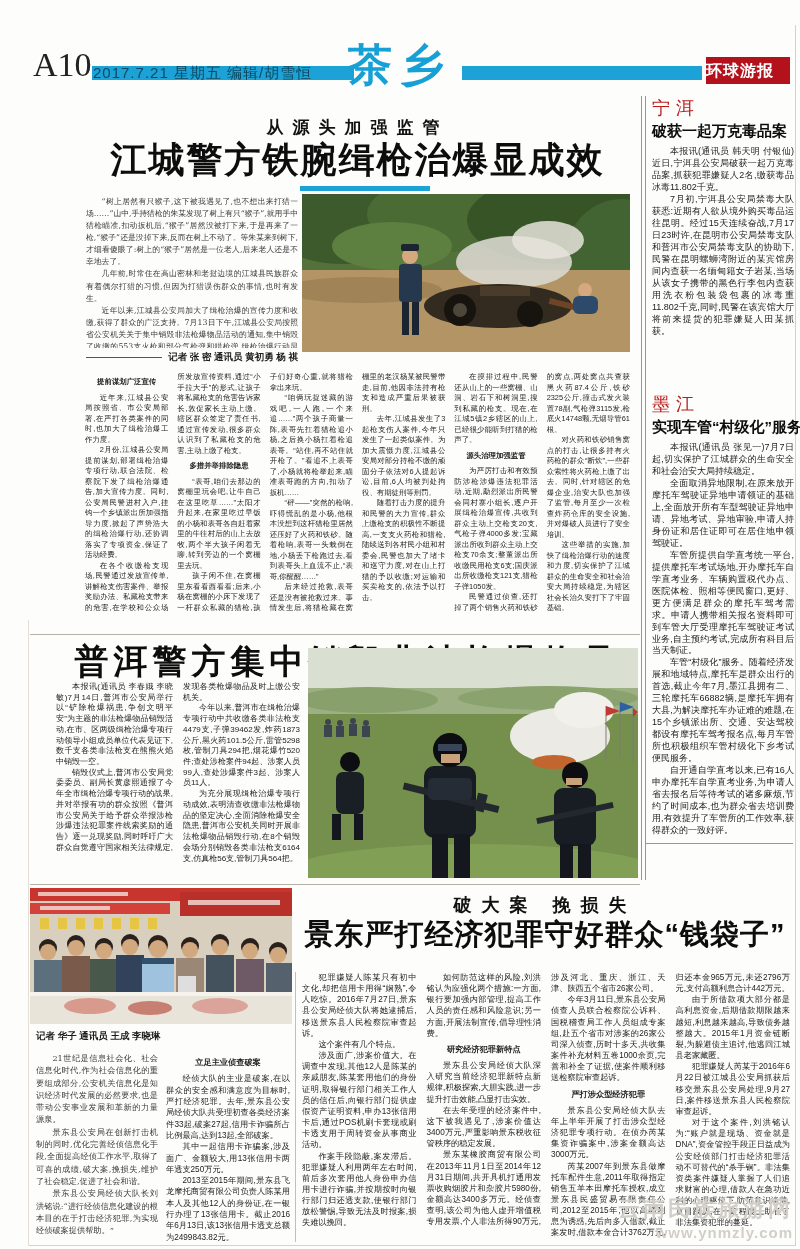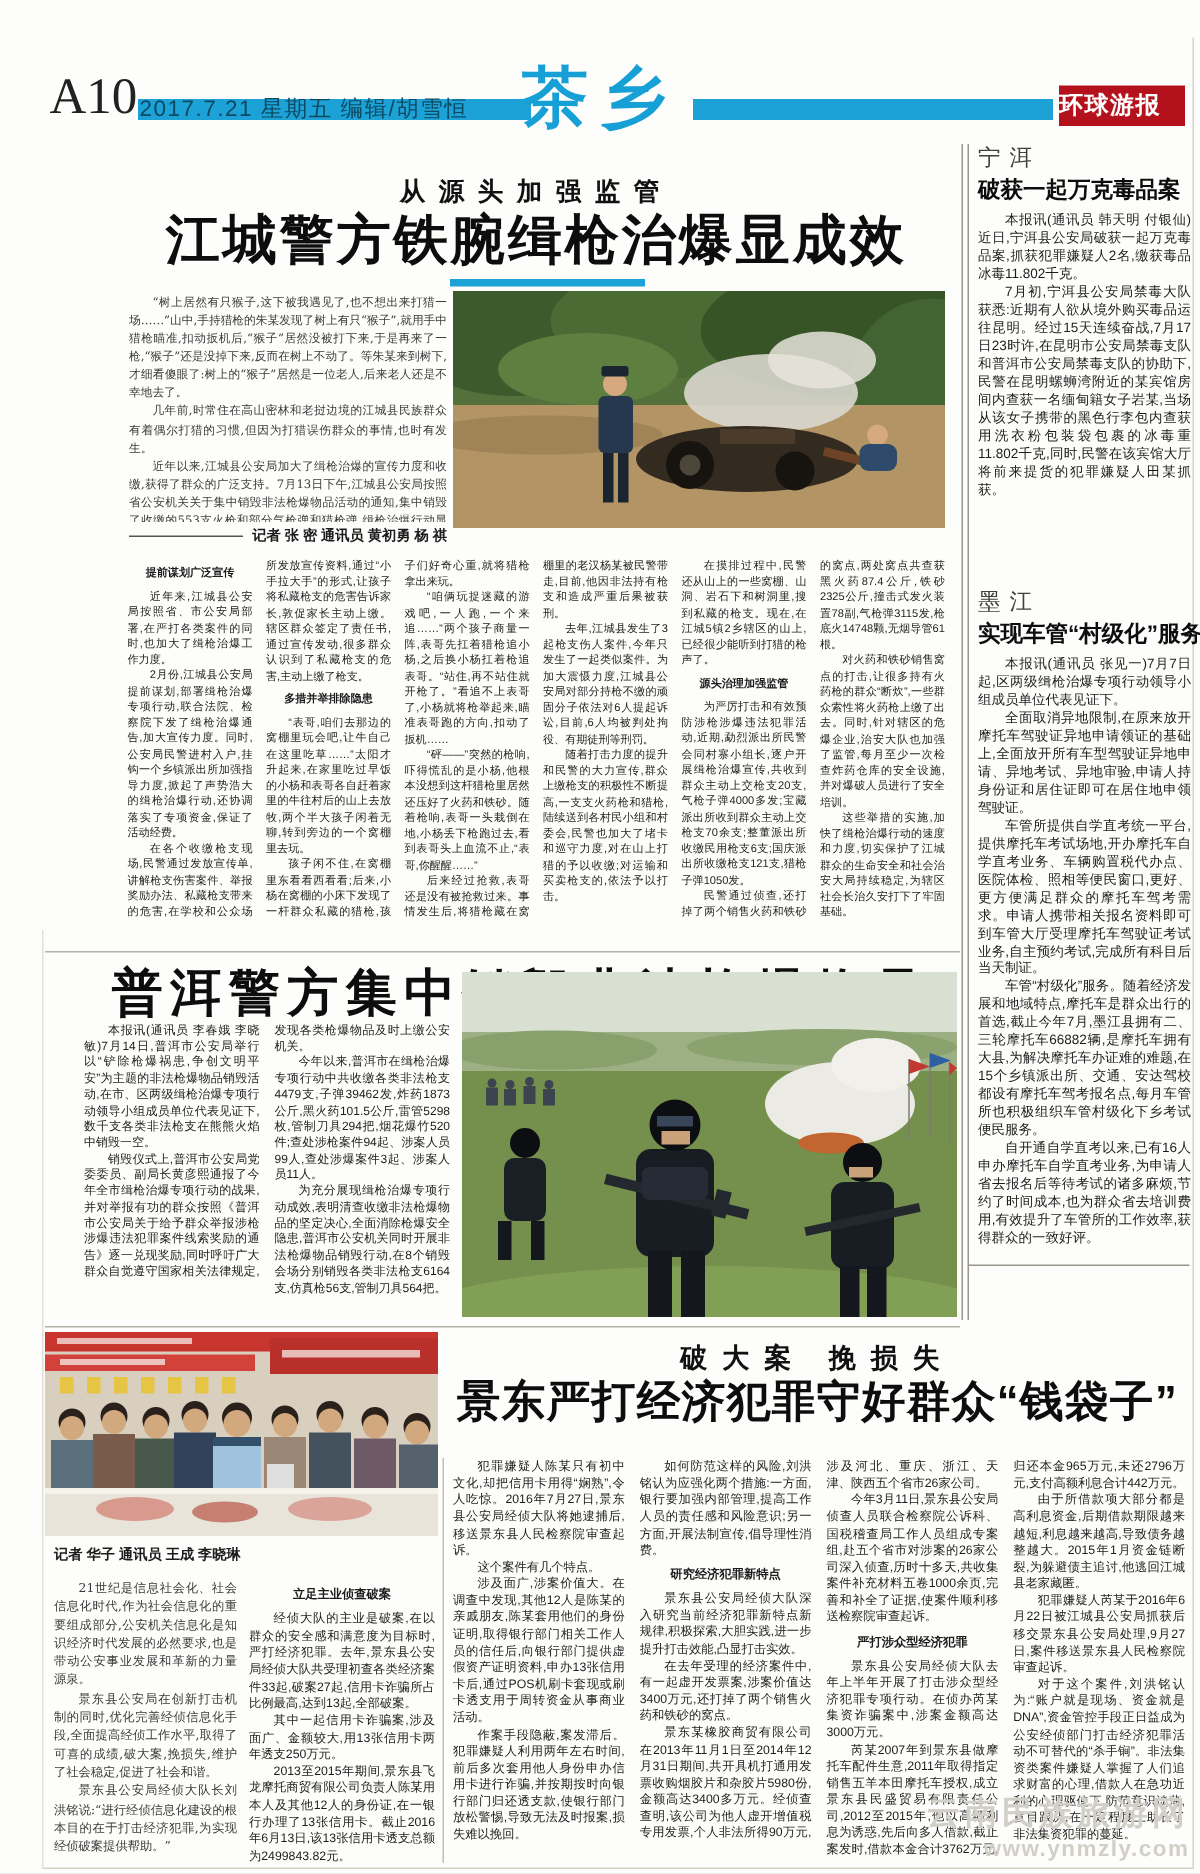--- a/index.html
+++ b/index.html
@@ -40,21 +40,21 @@
   
   .rule-mid{left:30px;top:634px;width:610px;height:1px;background:#b7b2a8;}
   .headline2{left:55px;top:639px;width:585px;text-align:center;font-weight:bold;font-size:34px;letter-spacing:5px;color:#0d0d0d;}
   .body2{left:56px;top:682px;width:244px;height:194px;column-count:2;column-gap:10px;font-size:8px;line-height:1.34;}
   .photo2{left:308px;top:648px;width:330px;height:230px;}
   
   .vrule-sidebar{left:641px;top:96px;width:3px;height:784px;border-left:1px solid #9b968c;border-right:1px solid #9b968c;}
   .sb{width:142px;}
   .sb1{left:652px;top:96px;}
   .sb2{left:652px;top:392px;}
-  .sb .loc{font-family:"DejaVu Serif","Liberation Serif",serif;font-size:15px;letter-spacing:6px;color:#404040;margin-bottom:2px;}
+  .sb .loc{font-family:"DejaVu Serif","Liberation Serif",serif;font-size:18px;letter-spacing:6px;color:#b91c1c;margin-bottom:2px;}
   .sb .title{font-weight:bold;font-size:15px;white-space:nowrap;margin-bottom:5px;color:#0d0d0d;}
   .sb .sbody{font-size:9px;line-height:1.33;text-align:justify;overflow:hidden;}
   .sb .sbody p{margin:0;text-indent:2em;}
   .sb1 .sbody{height:232px;}
   .sb2 .sbody{height:402px;}
   .sb-rule{left:646px;top:843px;width:147px;height:1px;background:#9b968c;}
   
   .rule-bottom{left:30px;top:884px;width:610px;height:1px;background:#b7b2a8;}
   .photo3{left:30px;top:888px;width:262px;height:136px;}
   .byline2{left:36px;top:1030px;width:256px;font-weight:bold;font-size:9.5px;}
@@ -239,21 +239,21 @@
     <div class="sbody">
         <p>本报讯(通讯员 韩天明 付银仙)近日,宁洱县公安局破获一起万克毒品案,抓获犯罪嫌疑人2名,缴获毒品冰毒11.802千克。</p>
         <p>7月初,宁洱县公安局禁毒大队获悉:近期有人欲从境外购买毒品运往昆明。经过15天连续奋战,7月17日23时许,在昆明市公安局禁毒支队和普洱市公安局禁毒支队的协助下,民警在昆明螺蛳湾附近的某宾馆房间内查获一名缅甸籍女子岩某,当场从该女子携带的黑色行李包内查获用洗衣粉包装袋包裹的冰毒重11.802千克,同时,民警在该宾馆大厅将前来提货的犯罪嫌疑人田某抓获。</p>
       </div>
   </div>
 
   <div class="abs sb sb2">
     <div class="loc">墨江</div>
     <div class="title">实现车管“村级化”服务</div>
     <div class="sbody">
-        <p>本报讯(通讯员 张见一)7月7日起,区两级缉枪治爆专项行动领导小组成员单位代表见证下。</p>
+        <p>本报讯(通讯员 张见一)7月7日起,切实保护了江城群众的生命安全和社会治安大局持续稳定。</p>
         <p>全面取消异地限制,在原来放开摩托车驾驶证异地申请领证的基础上,全面放开所有车型驾驶证异地申请、异地考试、异地审验,申请人持身份证和居住证即可在居住地申领驾驶证。</p>
         <p>车管所提供自学直考统一平台,提供摩托车考试场地,开办摩托车自学直考业务、车辆购置税代办点、医院体检、照相等便民窗口,更好、更方便满足群众的摩托车驾考需求。申请人携带相关报名资料即可到车管大厅受理摩托车驾驶证考试业务,自主预约考试,完成所有科目后当天制证。</p>
         <p>车管“村级化”服务。随着经济发展和地域特点,摩托车是群众出行的首选,截止今年7月,墨江县拥有二、三轮摩托车66882辆,是摩托车拥有大县,为解决摩托车办证难的难题,在15个乡镇派出所、交通、安达驾校都设有摩托车驾考报名点,每月车管所也积极组织车管村级化下乡考试便民服务。</p>
         <p>自开通自学直考以来,已有16人申办摩托车自学直考业务,为申请人省去报名后等待考试的诸多麻烦,节约了时间成本,也为群众省去培训费用,有效提升了车管所的工作效率,获得群众的一致好评。</p>
       </div>
   </div>
 
   <div class="abs sb-rule"></div>
 
   <div class="abs rule-bottom"></div>
@@ -334,21 +334,21 @@
   <div class="abs kicker2">破大案 挽损失</div>
   <div class="abs headline3">景东严打经济犯罪守好群众“钱袋子”</div>
   <div class="abs body-cols body3">
       <p>犯罪嫌疑人陈某只有初中文化,却把信用卡用得“娴熟”,令人吃惊。2016年7月27日,景东县公安局经侦大队将她逮捕后,移送景东县人民检察院审查起诉。</p>
       <p>这个案件有几个特点。</p>
       <p>涉及面广,涉案价值大。在调查中发现,其他12人是陈某的亲戚朋友,陈某套用他们的身份证明,取得银行部门相关工作人员的信任后,向银行部门提供虚假资产证明资料,申办13张信用卡后,通过POS机刷卡套现或刷卡透支用于周转资金从事商业活动。</p>
       <p>作案手段隐蔽,案发滞后。犯罪嫌疑人利用两年左右时间,前后多次套用他人身份申办信用卡进行诈骗,并按期按时向银行部门归还透支款,使银行部门放松警惕,导致无法及时报案,损失难以挽回。</p>
       <p>如何防范这样的风险,刘洪铭认为应强化两个措施:一方面,银行要加强内部管理,提高工作人员的责任感和风险意识;另一方面,开展法制宣传,倡导理性消费。</p>
       <p class="sub">研究经济犯罪新特点</p>
       <p>景东县公安局经侦大队深入研究当前经济犯罪新特点新规律,积极探索,大胆实践,进一步提升打击效能,凸显打击实效。</p>
-      <p>在去年受理的经济案件中,有一起虚开发票案,涉案价值达3400万元,还打掉了两个销售火药和铁砂的窝点。</p>
+      <p>在去年受理的经济案件中,这下被我遇见了,涉案价值达3400万元,严重影响景东税收征管秩序的稳定发展。</p>
       <p>景东某橡胶商贸有限公司在2013年11月1日至2014年12月31日期间,共开具机打通用发票收购烟胶片和杂胶片5980份,金额高达3400多万元。经侦查查明,该公司为他人虚开增值税专用发票,个人非法所得90万元,涉及河北、重庆、浙江、天津、陕西五个省市26家公司。</p>
       <p>今年3月11日,景东县公安局侦查人员联合检察院公诉科、国税稽查局工作人员组成专案组,赴五个省市对涉案的26家公司深入侦查,历时十多天,共收集案件补充材料五卷1000余页,完善和补全了证据,使案件顺利移送检察院审查起诉。</p>
       <p class="sub">严打涉众型经济犯罪</p>
       <p>景东县公安局经侦大队去年上半年开展了打击涉众型经济犯罪专项行动。在侦办芮某集资诈骗案中,涉案金额高达3000万元。</p>
       <p>芮某2007年到景东县做摩托车配件生意,2011年取得指定销售五羊本田摩托车授权,成立景东县民盛贸易有限责任公司,2012至2015年,他以高额利息为诱惑,先后向多人借款,截止案发时,借款本金合计3762万元,归还本金965万元,未还2796万元,支付高额利息合计442万元。</p>
       <p>由于所借款项大部分都是高利息资金,后期借款期限越来越短,利息越来越高,导致债务越整越大。2015年1月资金链断裂,为躲避债主追讨,他逃回江城县老家藏匿。</p>
       <p>犯罪嫌疑人芮某于2016年6月22日被江城县公安局抓获后移交景东县公安局处理,9月27日,案件移送景东县人民检察院审查起诉。</p>
       <p>对于这个案件,刘洪铭认为:“账户就是现场、资金就是DNA”,资金管控手段正日益成为公安经侦部门打击经济犯罪活动不可替代的“杀手锏”。非法集资类案件嫌疑人掌握了人们追求财富的心理,借款人在急功近利的心理驱使下,防范意识淡薄,盲目跟从,在一定程度上助长了非法集资犯罪的蔓延。</p>
     </div>
 

